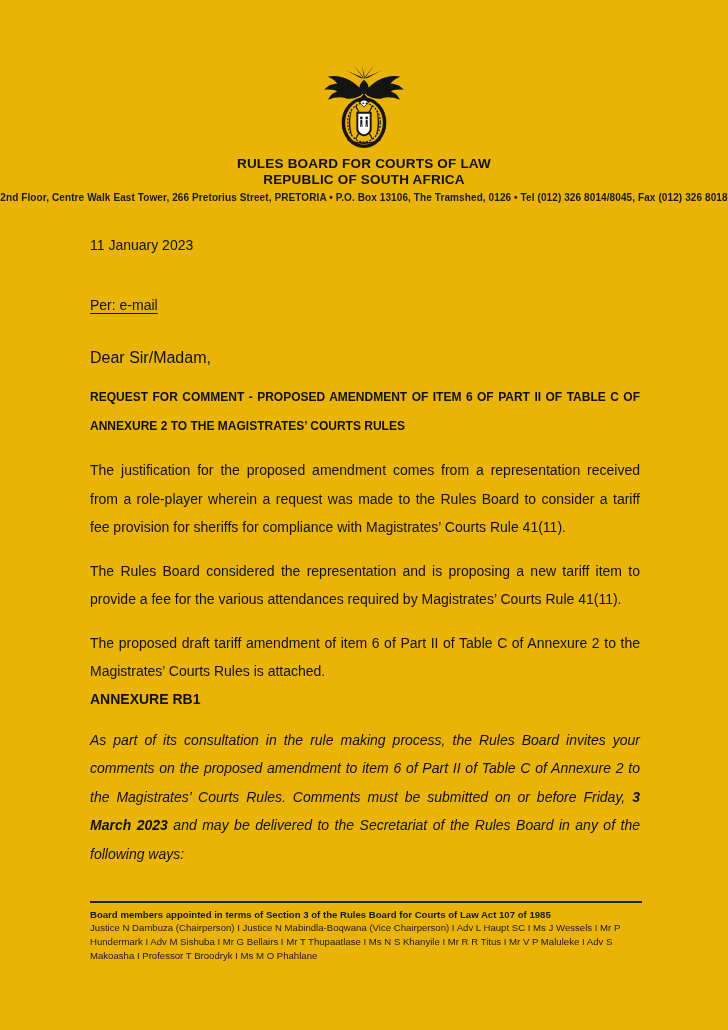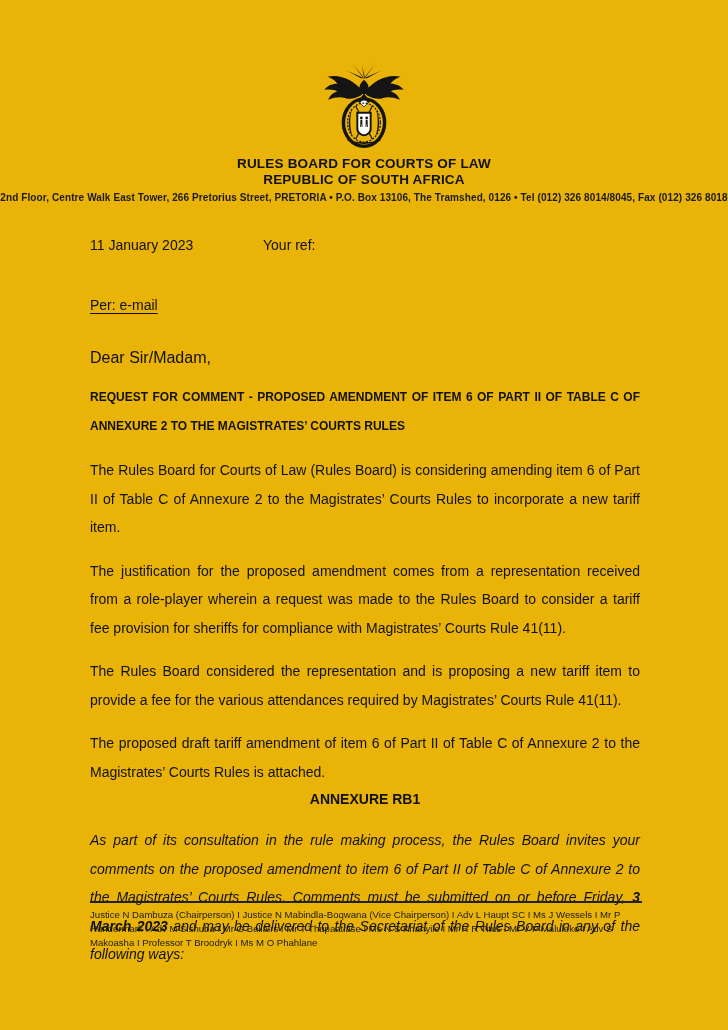--- a/index.html
+++ b/index.html
@@ -80,21 +80,21 @@
   .para {
     margin: 15px 0 0 0;
     font-size: 14px;
     line-height: 28.5px;
     text-align: justify;
   }
   .annexure {
     margin-top: 5px;
     font-size: 14px;
     font-weight: bold;
-    text-align: center;
+    text-align: left;
   }
   .para.last {
     margin-top: 19px;
     font-style: italic;
   }
   .bold-inline { font-weight: bold; }
   .footer {
     position: absolute;
     left: 90px;
     right: 86px;
@@ -172,41 +172,40 @@
     </span>
     <div class="org-name">RULES BOARD FOR COURTS OF LAW</div>
     <div class="country-name">REPUBLIC OF SOUTH AFRICA</div>
     <div class="address-line">2nd Floor, Centre Walk East Tower, 266 Pretorius Street, PRETORIA • P.O. Box 13106, The Tramshed, 0126 • Tel (012) 326 8014/8045, Fax (012) 326 8018</div>
   </div>
 
   <div class="content">
 
     <div class="meta-row">
       <div class="meta-date">11 January 2023</div>
-      <div class="meta-yourref">Your ref:</div>
     </div>
 
     <div class="per-line">Per: e-mail</div>
 
     <div class="salutation">Dear Sir/Madam,</div>
 
     <div class="subject">REQUEST FOR COMMENT - PROPOSED AMENDMENT OF ITEM 6 OF PART II OF TABLE C OF ANNEXURE 2 TO THE MAGISTRATES’ COURTS RULES</div>
 
-    <p class="para">The Rules Board for Courts of Law (Rules Board) is considering amending item 6 of Part II of Table C of Annexure 2 to the Magistrates’ Courts Rules to incorporate a new tariff item.</p>
 
     <p class="para">The justification for the proposed amendment comes from a representation received from a role-player wherein a request was made to the Rules Board to consider a tariff fee provision for sheriffs for compliance with Magistrates’ Courts Rule 41(11).</p>
 
     <p class="para">The Rules Board considered the representation and is proposing a new tariff item to provide a fee for the various attendances required by Magistrates’ Courts Rule 41(11).</p>
 
     <p class="para">The proposed draft tariff amendment of item 6 of Part II of Table C of Annexure 2 to the Magistrates’ Courts Rules is attached.</p>
 
     <div class="annexure">ANNEXURE RB1</div>
 
     <p class="para last"><span>As part of its consultation in the rule making process, the Rules Board invites your comments on the proposed amendment to item 6 of Part II of Table C of Annexure 2 to the Magistrates’ Courts Rules. Comments must be submitted on or before Friday, </span><span class="bold-inline">3 March 2023</span><span> and may be delivered to the Secretariat of the Rules Board in any of the following ways:</span></p>
 
   </div>
 
   <div class="footer">
     <hr class="footer-rule">
+    <div class="footer-bold">Board members appointed in terms of Section 3 of the Rules Board for Courts of Law Act 107 of 1985</div>
     <div class="footer-members">Justice N Dambuza (Chairperson) I Justice N Mabindla-Boqwana (Vice Chairperson) I Adv L Haupt SC I Ms J Wessels I Mr P Hundermark I Adv M Sishuba I Mr G Bellairs I Mr T Thupaatlase I Ms N S Khanyile I Mr R R Titus I Mr V P Maluleke I Adv S Makoasha I Professor T Broodryk I Ms M O Phahlane</div>
   </div>
 
 </div>
 
 </body></html>

